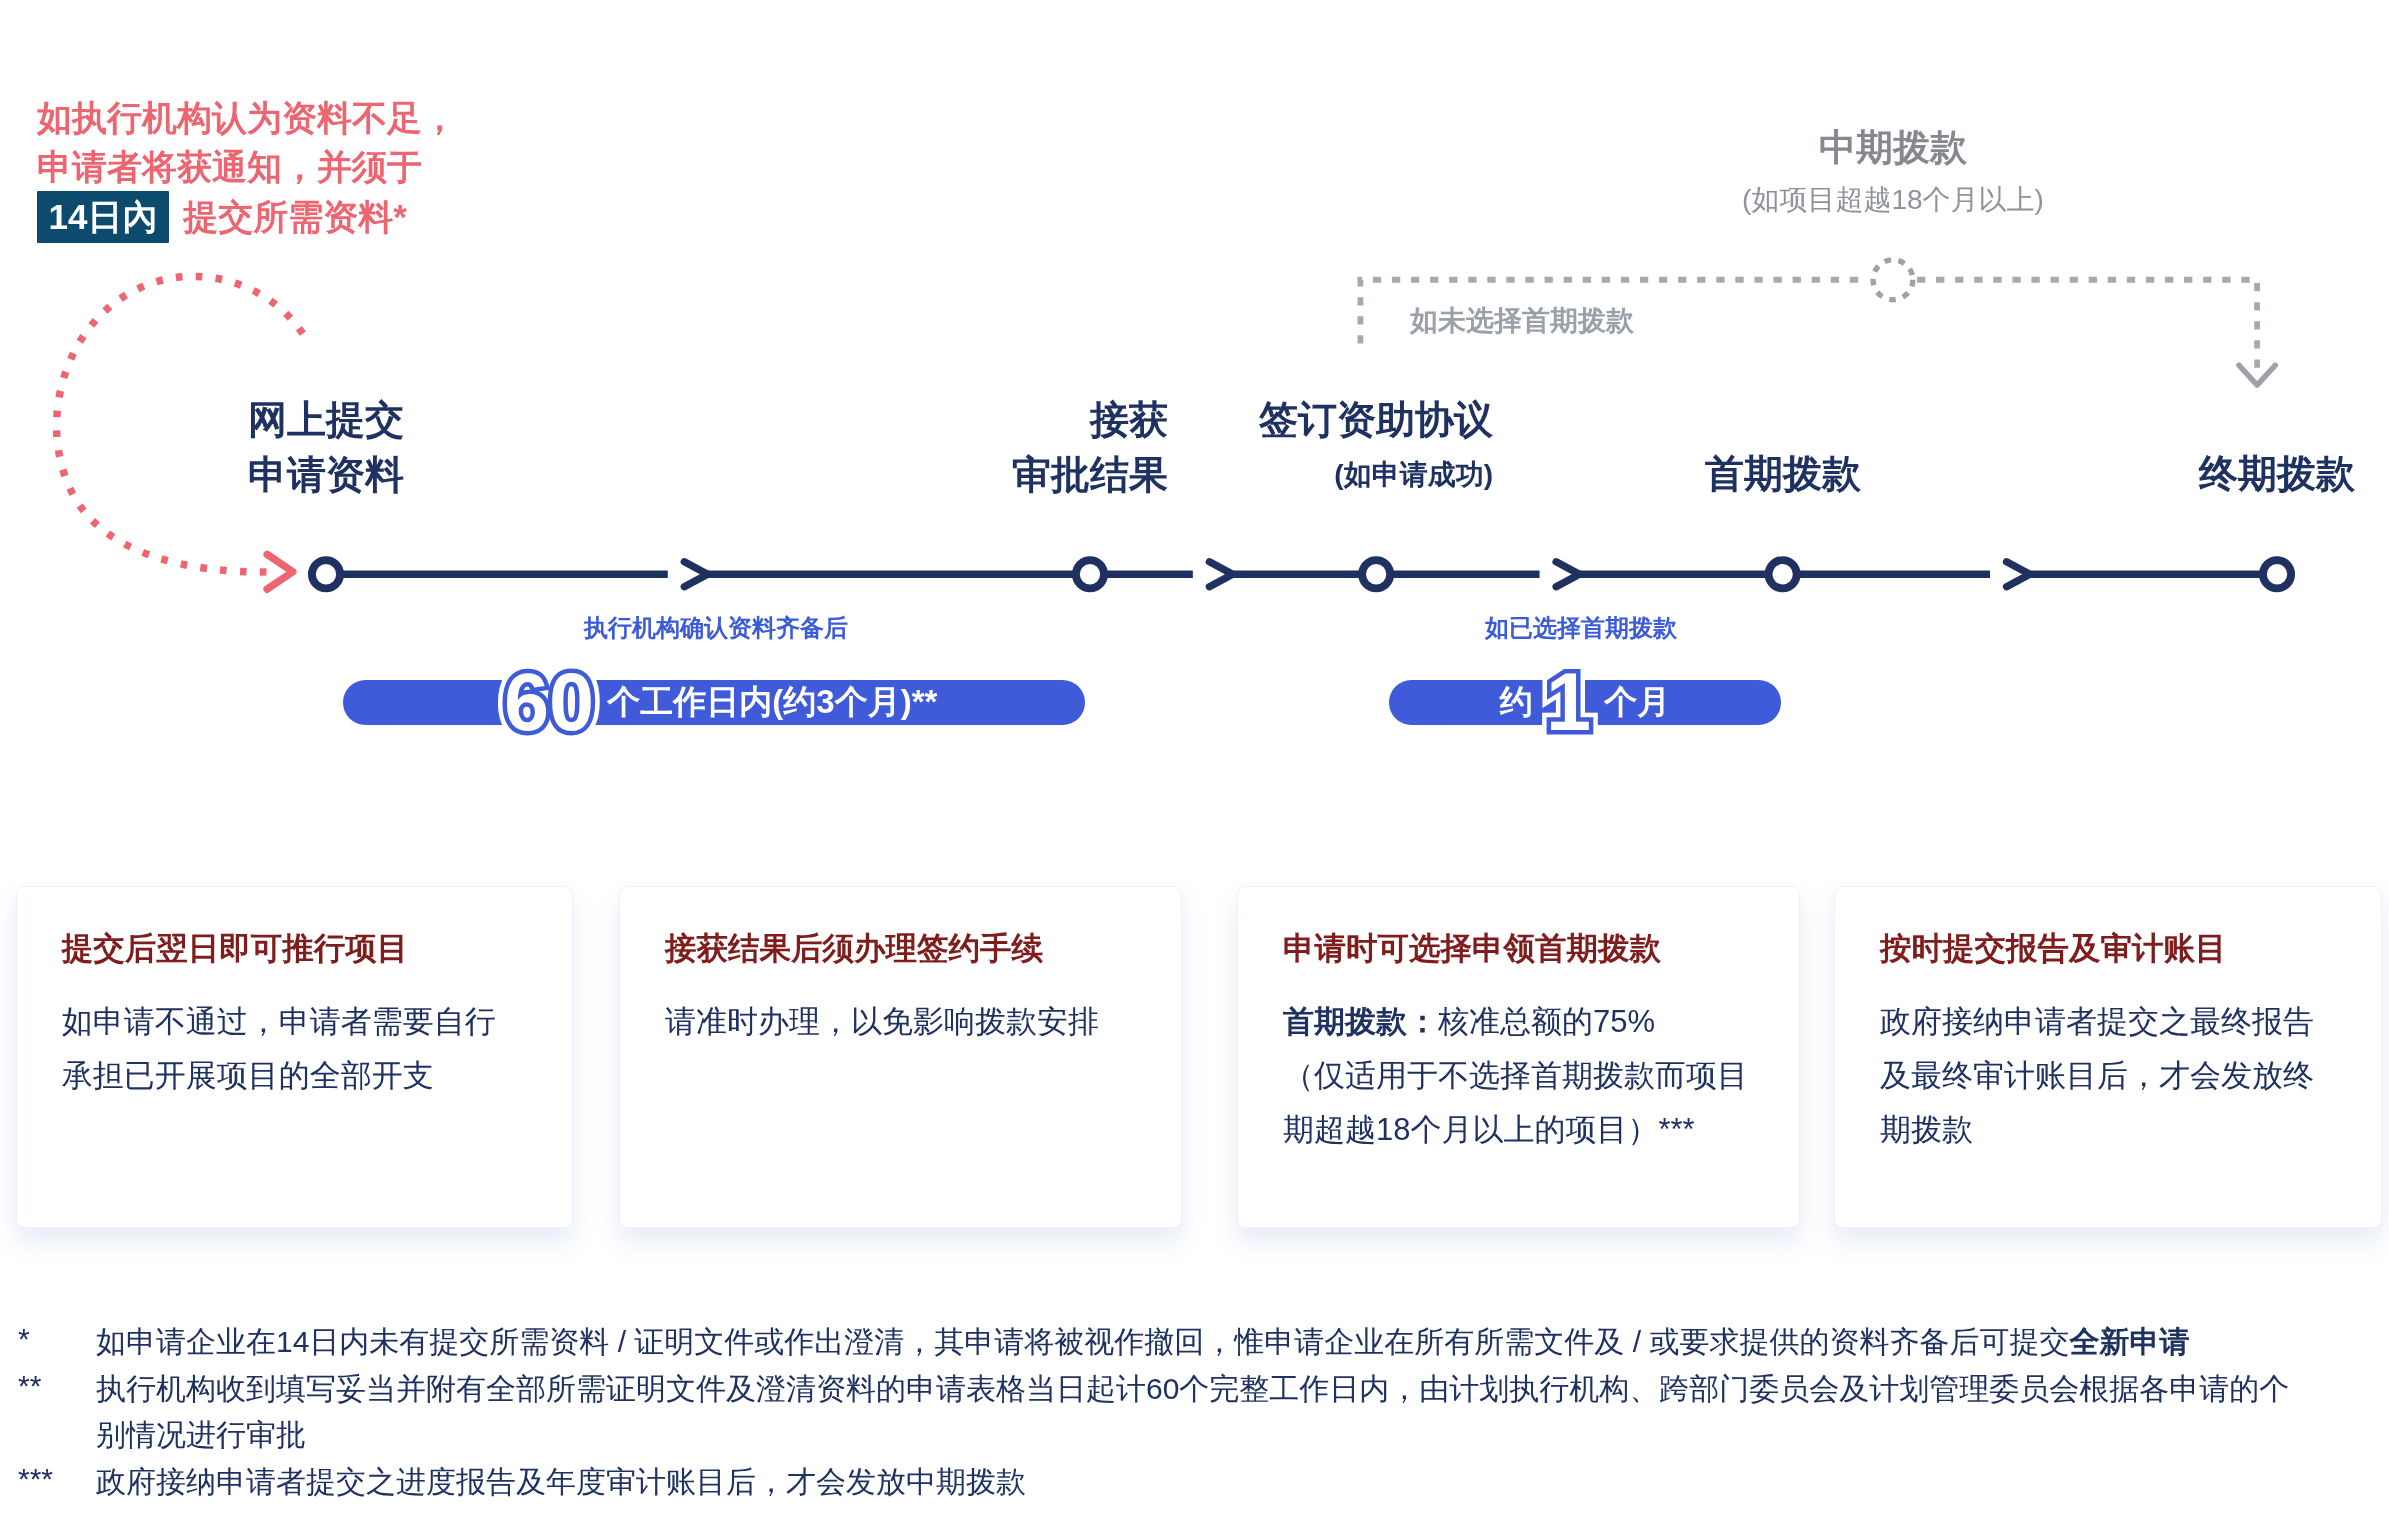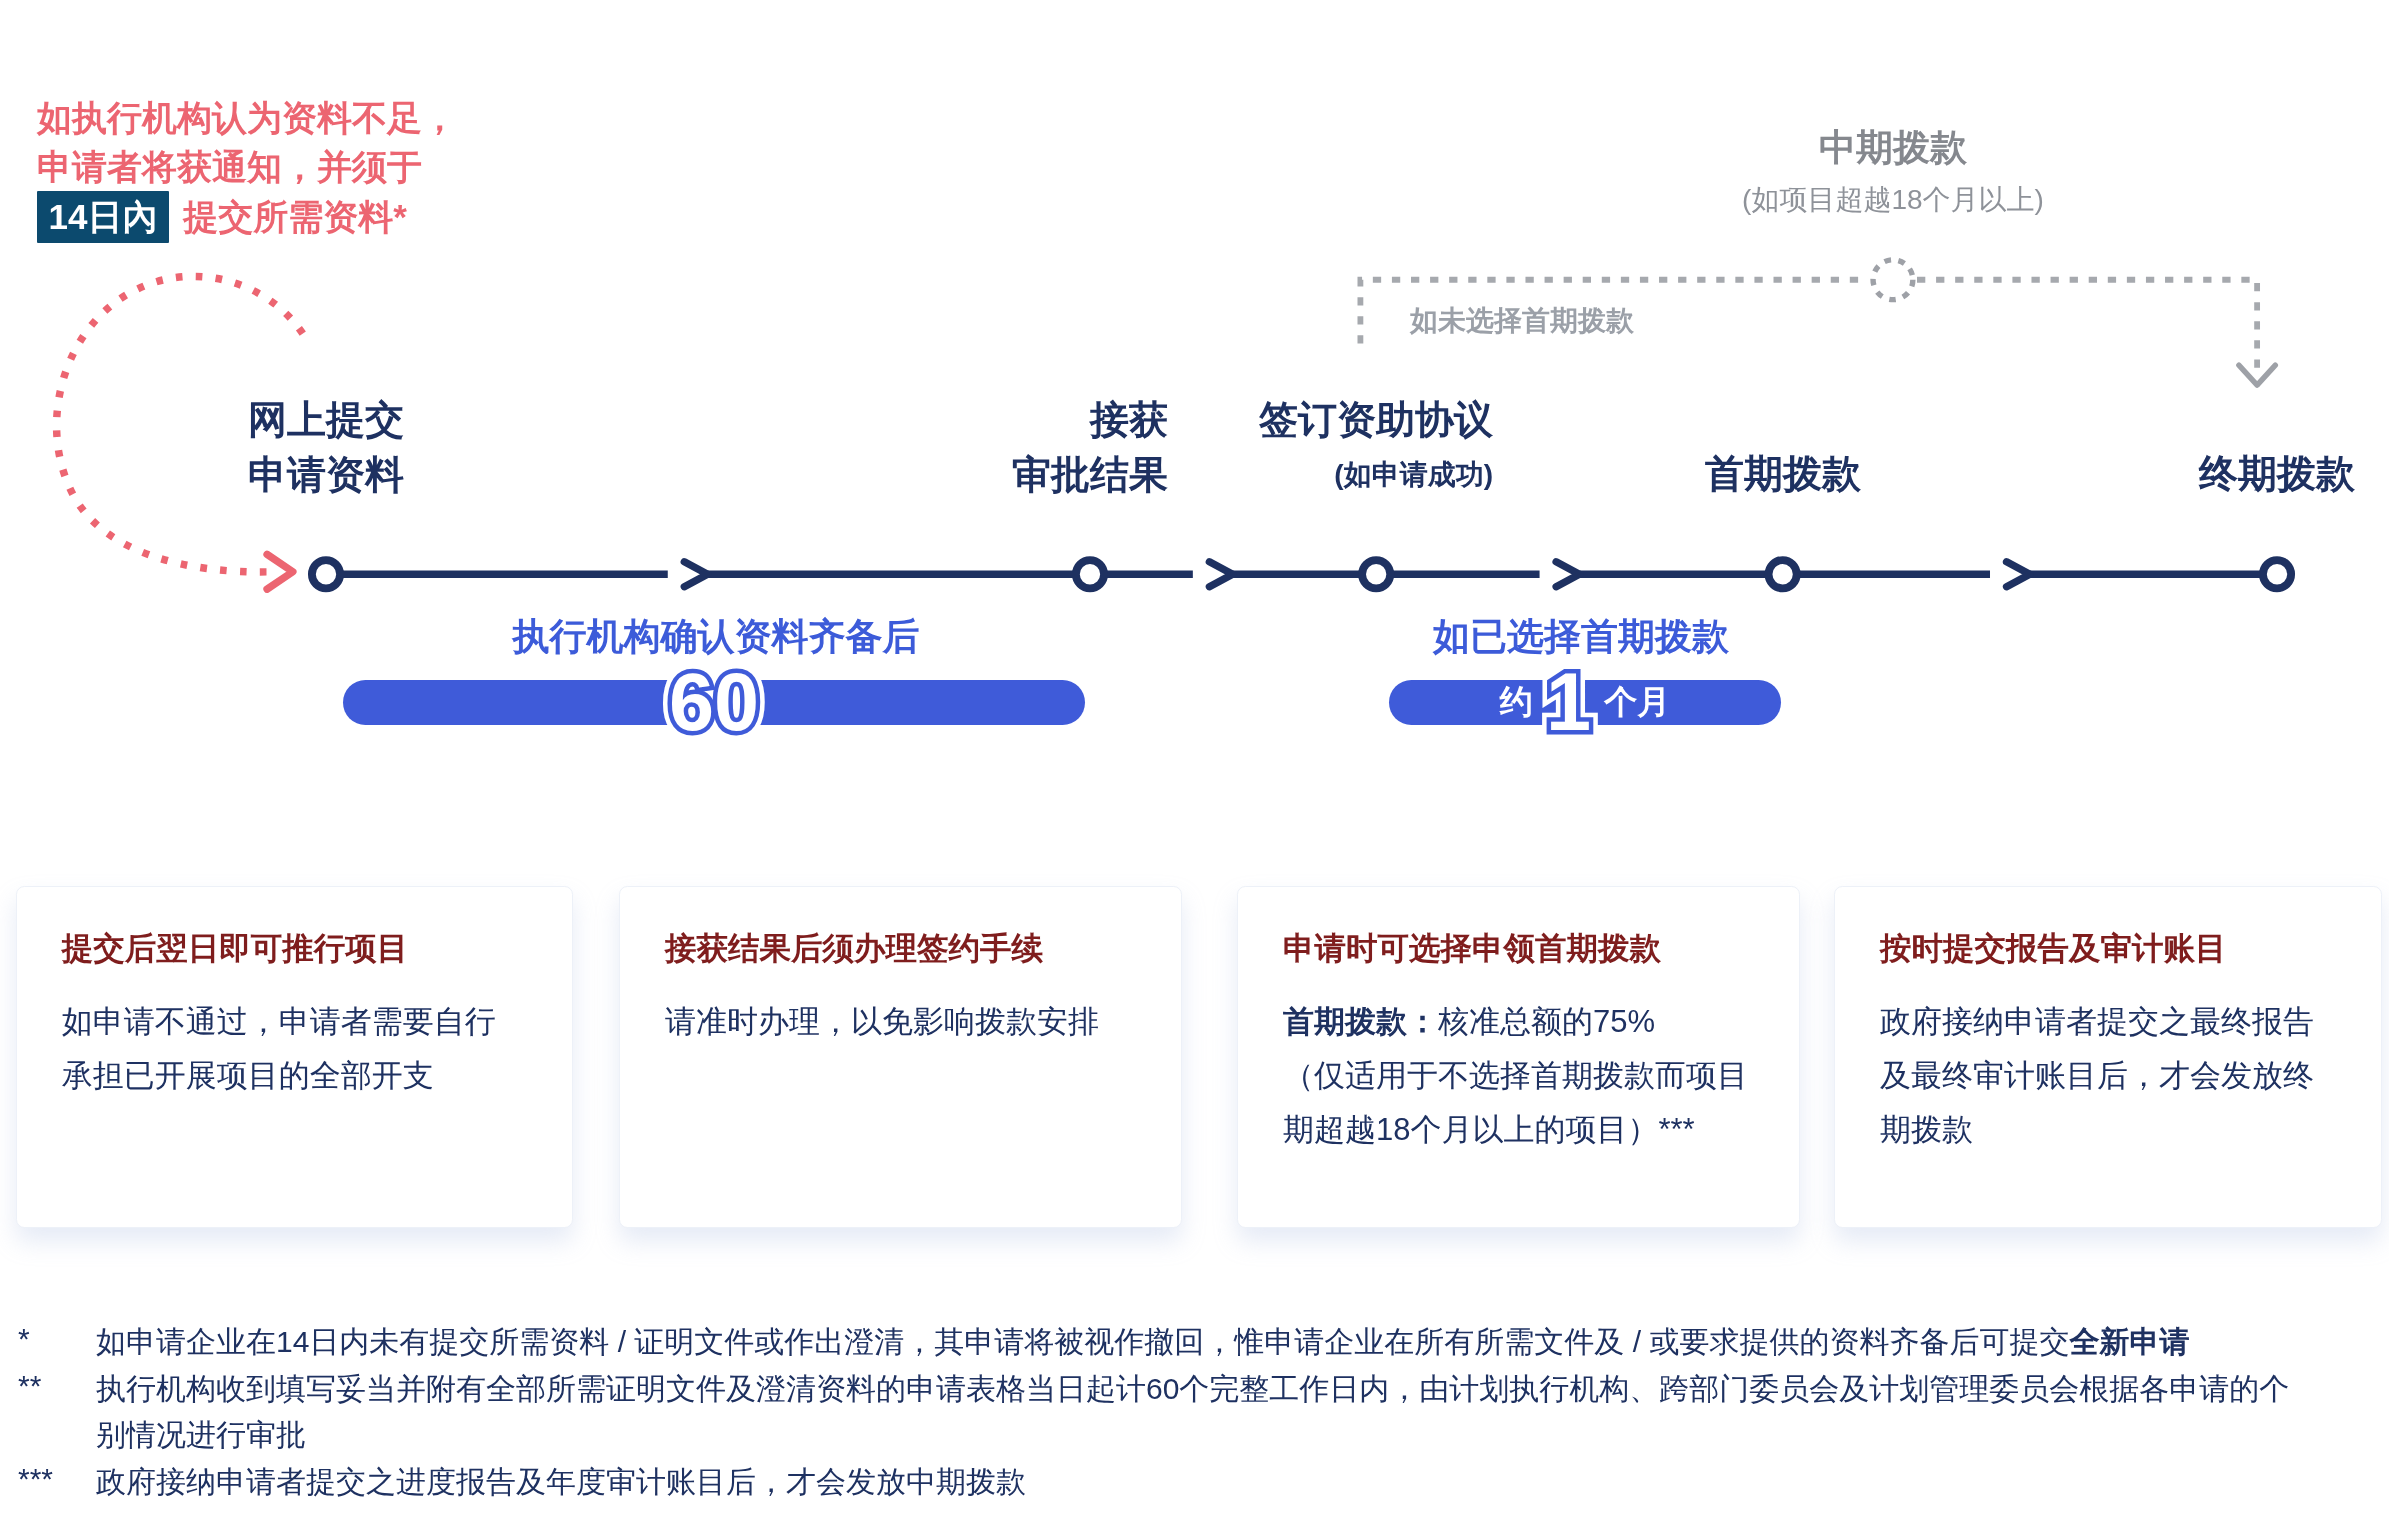--- a/index.html
+++ b/index.html
@@ -22,21 +22,21 @@
   .branch-label{position:absolute;left:1410px;top:302px;font-size:28px;font-weight:600;
                 color:#9BA0A8;white-space:nowrap;}
 
   
   .step{position:absolute;transform:translateX(-50%);text-align:right;font-weight:bold;
         color:#1E3161;font-size:39px;line-height:55px;white-space:nowrap;}
   .step .sub{font-size:28px;line-height:55px;}
 
   
   .caption{position:absolute;top:612px;transform:translateX(-50%);color:#3C5BD9;
-           font-size:37px;font-weight:bold;white-space:nowrap;}
+           font-size:24px;font-weight:bold;white-space:nowrap;}
   .pill{position:absolute;top:680px;height:45px;background:#3F5BD9;border-radius:22.4px;
         display:flex;align-items:center;justify-content:center;color:#fff;
         font-weight:bold;font-size:33px;white-space:nowrap;}
   .bignum{display:inline-grid;font-size:81px;line-height:1;margin:0 13.3px;font-weight:bold;}
   .bignum span{grid-area:1/1;}
   .bignum .s-outer{-webkit-text-stroke:18px #ffffff;color:#ffffff;}
   .bignum .s-mid{-webkit-text-stroke:9px #3F5BD9;color:#3F5BD9;}
   .bignum .s-fill{color:#ffffff;}
 
   
@@ -123,20 +123,21 @@
 
   <div class="caption" style="left:716px;">执行机构确认资料齐备后</div>
   <div class="caption" style="left:1581px;">如已选择首期拨款</div>
 
   <div class="pill" style="left:343px;width:742px;">
     <span class="bignum">
       <span class="s-outer">60</span>
       <span class="s-mid">60</span>
       <span class="s-fill">60</span>
     </span>
+    <span>个工作日内(约3个月)**</span>
   </div>
   <div class="pill" style="left:1389px;width:392px;">
     <span>约</span>
     <span class="bignum">
       <span class="s-outer">1</span>
       <span class="s-mid">1</span>
       <span class="s-fill">1</span>
     </span>
     <span>个月</span>
   </div>

